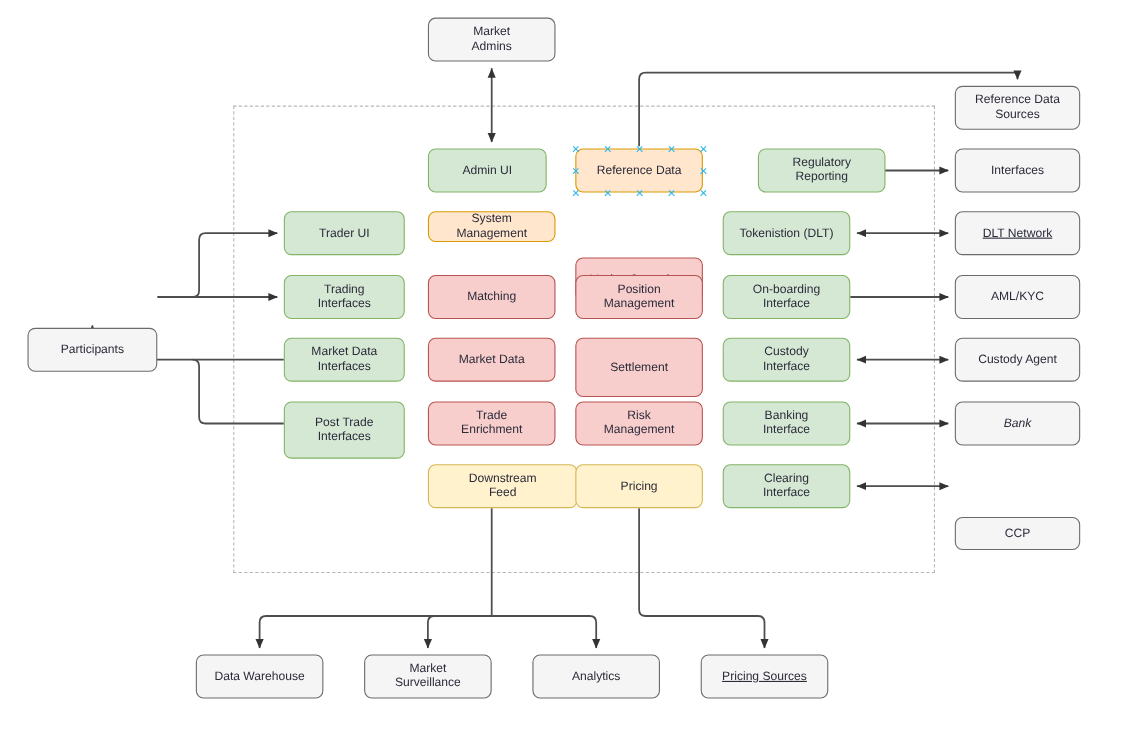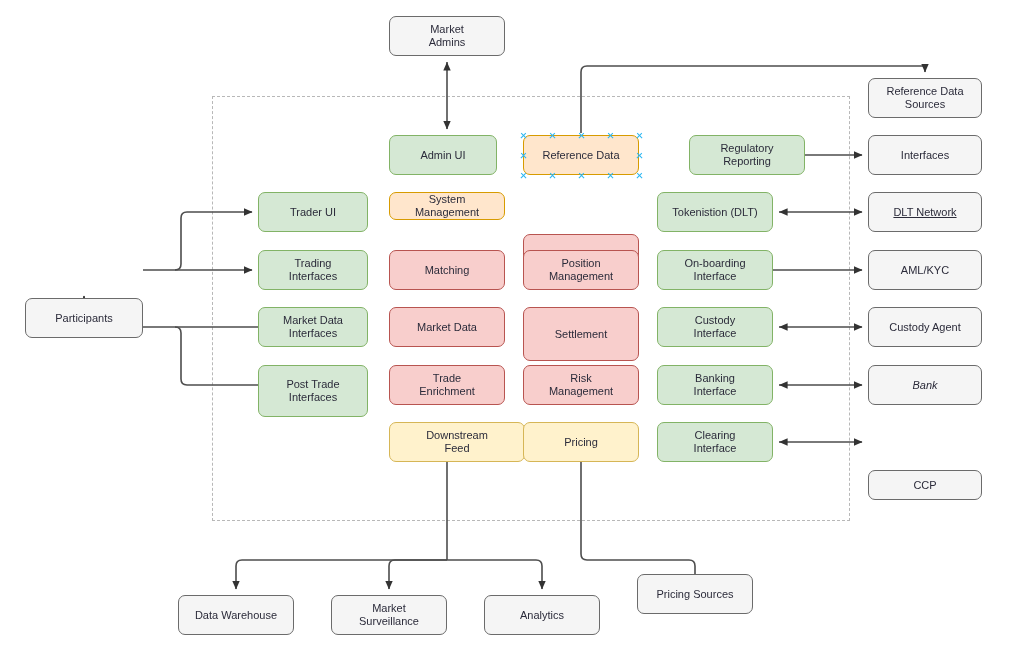--- a/index.html
+++ b/index.html
@@ -97,21 +97,21 @@
       <div class="node n-green" style="left: 258px; top: 365px; width: 110px; height: 52px;">Post Trade<br>Interfaces</div>
       <div class="node n-pink" style="left: 389px; top: 365px; width: 116px; height: 40px;">Trade<br>Enrichment</div>
       <div class="node n-pink" style="left: 523px; top: 365px; width: 116px; height: 40px;">Risk<br>Management</div>
       <div class="node n-green" style="left: 657px; top: 365px; width: 116px; height: 40px;">Banking<br>Interface</div>
       <div class="node n-yellow" style="left: 389px; top: 422px; width: 136px; height: 40px;">Downstream<br>Feed</div>
       <div class="node n-yellow" style="left: 523px; top: 422px; width: 116px; height: 40px;">Pricing</div>
       <div class="node n-green" style="left: 657px; top: 422px; width: 116px; height: 40px;">Clearing<br>Interface</div>
       <div class="node n-gray" style="left: 178px; top: 595px; width: 116px; height: 40px;">Data Warehouse</div>
       <div class="node n-gray" style="left: 331px; top: 595px; width: 116px; height: 40px;">Market<br>Surveillance</div>
       <div class="node n-gray" style="left: 484px; top: 595px; width: 116px; height: 40px;">Analytics</div>
-      <div class="node n-gray" style="left: 637px; top: 574px; width: 116px; height: 40px;">Pricing Sources</div>
+      <div class="node n-gray" style="left: 637px; top: 595px; width: 116px; height: 40px; text-decoration: underline;">Pricing Sources</div>
     </div>
   <div id="handles">
       <div class="handle" style="left: 519.5px; top: 131.5px;"></div>
       <div class="handle" style="left: 519.5px; top: 171.5px;"></div>
       <div class="handle" style="left: 548.5px; top: 131.5px;"></div>
       <div class="handle" style="left: 548.5px; top: 171.5px;"></div>
       <div class="handle" style="left: 577.5px; top: 131.5px;"></div>
       <div class="handle" style="left: 577.5px; top: 171.5px;"></div>
       <div class="handle" style="left: 606.5px; top: 131.5px;"></div>
       <div class="handle" style="left: 606.5px; top: 171.5px;"></div>

